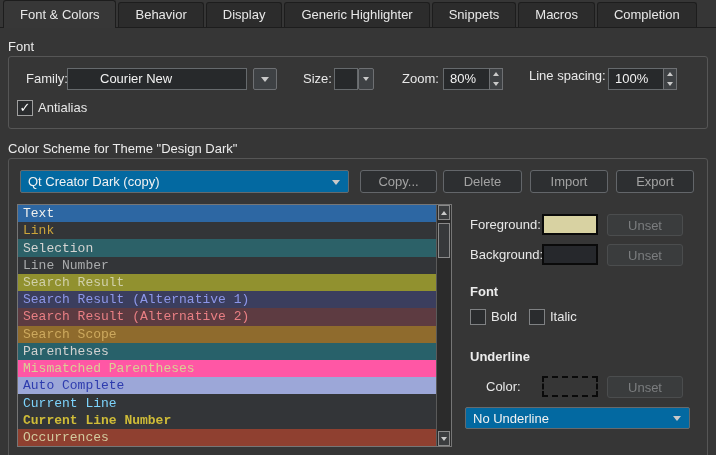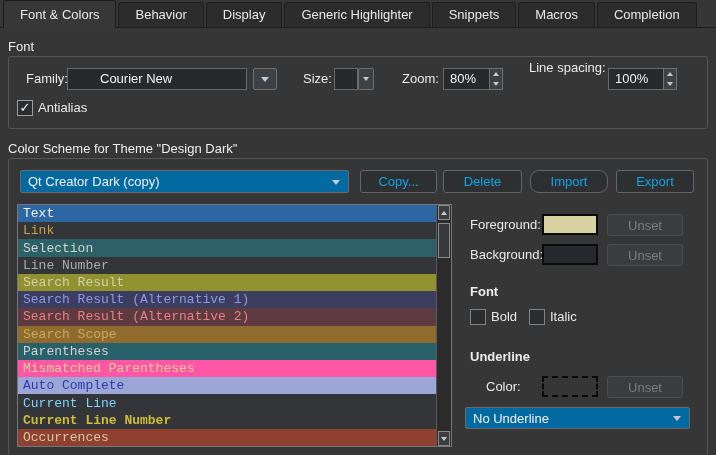--- a/index.html
+++ b/index.html
@@ -28,21 +28,21 @@
     display:flex;flex-direction:column;}
   .spinner span{flex:1;display:flex;align-items:center;justify-content:center;}
   .tri-down{width:0;height:0;border-left:4px solid transparent;border-right:4px solid transparent;border-top:5px solid #c9c9c9;}
   .tri-up{width:0;height:0;border-left:4px solid transparent;border-right:4px solid transparent;border-bottom:5px solid #c9c9c9;}
   .tri-down.sm{border-left-width:3px;border-right-width:3px;border-top-width:4px;}
   .tri-up.sm{border-left-width:3px;border-right-width:3px;border-bottom-width:4px;}
   .combo{position:absolute;background:#0369a1;border:1px solid #666a6d;border-radius:2px;box-sizing:border-box;
     color:#f2f2f2;padding-left:7px;display:flex;align-items:center;}
   .combo .arrow{position:absolute;right:8px;top:50%;margin-top:-2px;}
   .pushbtn{position:absolute;background:#2d2f31;border:1px solid #63666a;border-radius:3px;box-sizing:border-box;
-    color:#0ea5e9;display:flex;align-items:center;justify-content:center;font-size:13px;}
+    color:#a3a3a3;display:flex;align-items:center;justify-content:center;font-size:13px;}
   .pushbtn.disabled{background:#3a3c3d;border-color:#4b4d4e;color:#7b7d7f;}
   .label{position:absolute;white-space:nowrap;color:#e8e8e8;}
   .heading{position:absolute;font-weight:bold;color:#ececec;}
   
   .cb{position:absolute;width:14px;height:14px;background:#2a2c2e;border:1px solid #a0a0a0;box-sizing:content-box;
     display:flex;align-items:center;justify-content:center;color:#ffffff;font-size:13px;line-height:14px;}
   .cb.unchecked{border-color:#7f8183;}
   
   .clist{position:absolute;left:17px;top:204px;width:435px;height:243px;background:#333538;
     border:1px solid #767676;box-sizing:border-box;}
@@ -90,21 +90,21 @@
 <div class="field" style="left:443px;top:68px;width:47px;height:22px;">80%</div>
 <div class="spinner" style="left:489px;top:68px;width:14px;height:22px;">
   <span>
       <i class="tri-up sm"></i>
     </span>
   <span>
       <i class="tri-down sm"></i>
     </span>
 </div>
 
-<div class="label" style="left:529px;top:60px;">Line spacing:</div>
+<div class="label" style="left:529px;top:68px;">Line spacing:</div>
 <div class="field" style="left:608px;top:68px;width:56px;height:22px;">100%</div>
 <div class="spinner" style="left:663px;top:68px;width:14px;height:22px;">
   <span>
       <i class="tri-up sm"></i>
     </span>
   <span>
       <i class="tri-down sm"></i>
     </span>
 </div>
 
@@ -115,21 +115,21 @@
 
 <div class="group-title" style="left:8px;top:141px;">Color Scheme for Theme "Design Dark"</div>
 <div class="groupbox" style="left:8px;top:158px;width:700px;height:310px;"></div>
 
 <div class="combo" style="left:20px;top:170px;width:329px;height:23px;">
   <span>Qt Creator Dark (copy)</span>
   <span class="arrow tri-down"></span>
 </div>
 <div class="pushbtn" style="left:360px;top:170px;width:77px;height:23px;">Copy...</div>
 <div class="pushbtn" style="left:443px;top:170px;width:79px;height:23px;">Delete</div>
-<div class="pushbtn" style="left:530px;top:170px;width:78px;height:23px;border-radius:9px;">Import</div>
+<div class="pushbtn" style="left:530px;top:170px;width:78px;height:23px;">Import</div>
 <div class="pushbtn" style="left:616px;top:170px;width:78px;height:23px;">Export</div>
 
 <div class="clist">
   <div class="rows">
       <div class="citem" style="background: rgb(45, 103, 163); color: rgb(240, 240, 238);">Text</div>
       <div class="citem" style="color: rgb(203, 164, 58);">Link</div>
       <div class="citem" style="background: rgb(44, 97, 104); color: rgb(212, 212, 210);">Selection</div>
       <div class="citem" style="color: rgb(169, 171, 172);">Line Number</div>
       <div class="citem" style="background: rgb(145, 145, 47); color: rgb(208, 208, 170);">Search Result</div>
       <div class="citem" style="background: rgb(59, 62, 94); color: rgb(141, 151, 234);">Search Result (Alternative 1)</div>

